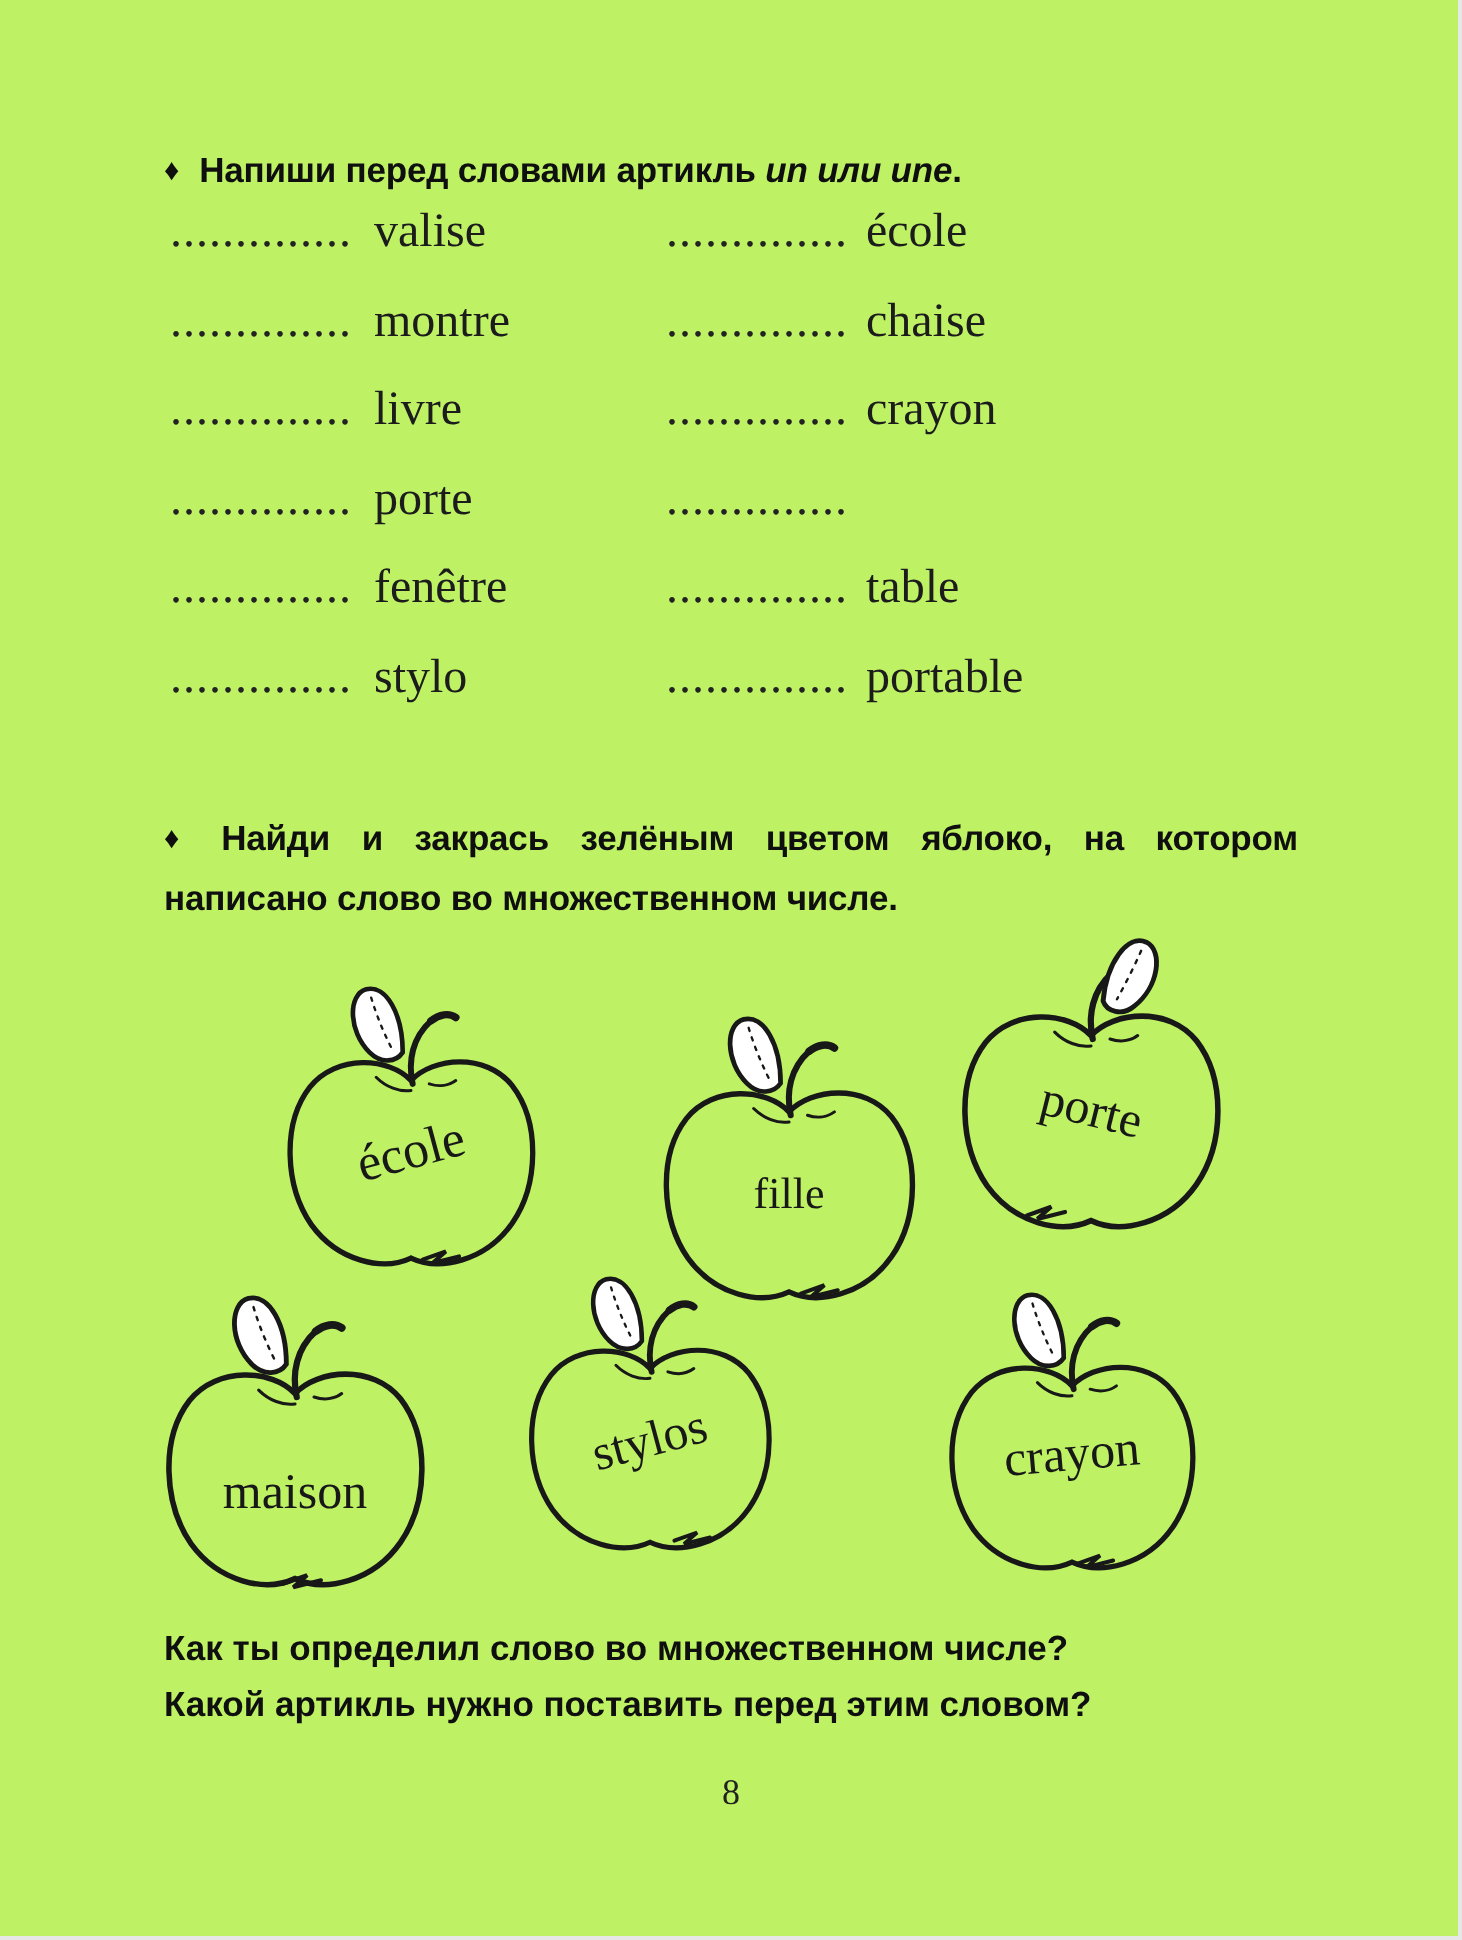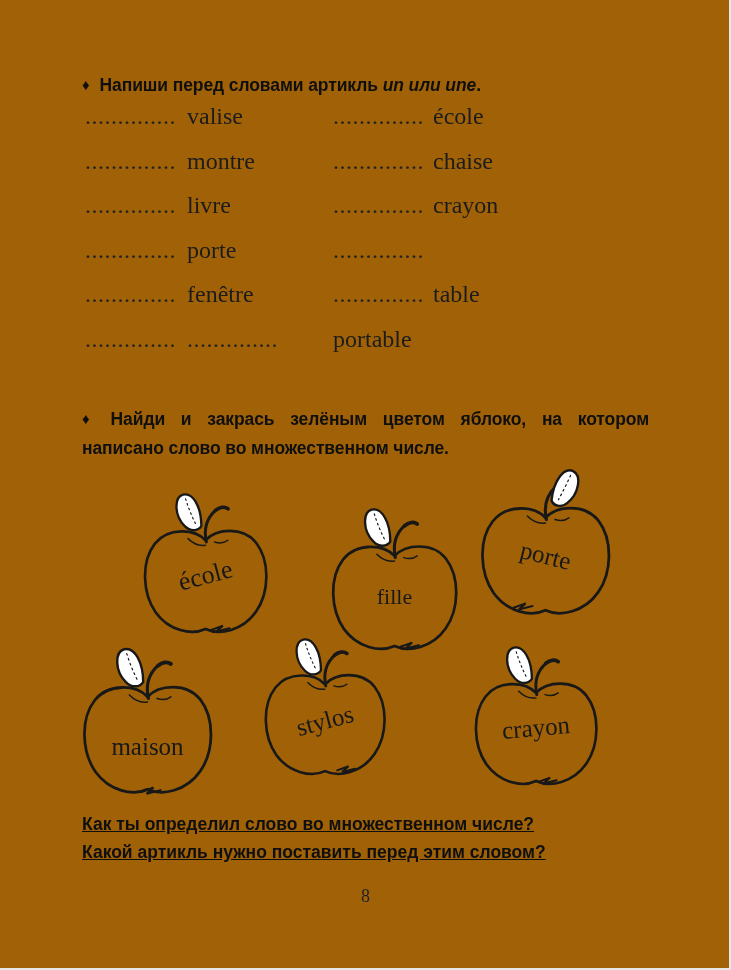--- a/index.html
+++ b/index.html
@@ -1,19 +1,19 @@
 <!DOCTYPE html>
 <html><head>
 <meta charset="utf-8">
 <style>
   html,body{margin:0;padding:0;background:#ffffff;}
   .page{
     position:relative;
     width:731px;height:970px;
-    background:#a16207;
+    background:#bef264;
     overflow:hidden;
     font-family:"Liberation Sans",sans-serif;
     color:#161616;
   }
   
   .edge-right{position:absolute;top:0;right:0;width:2px;height:100%;background:#e7e7e7;}
   .edge-bottom{position:absolute;left:0;bottom:0;width:100%;height:2px;background:#e7e7e7;}
 
   .task-heading{
     position:absolute;left:82px;
@@ -57,21 +57,21 @@
     position:absolute;left:0;right:0;
     text-align:center;
     font-family:"Liberation Serif",serif;
     color:#181818;
   }
 
   .questions{
     position:absolute;left:82px;top:810px;width:600px;
     font-size:17.5px;font-weight:700;line-height:28px;color:#0f0f0f;
   }
-  .questions p{margin:0;text-decoration:underline;}
+  .questions p{margin:0;}
 
   .page-number{
     position:absolute;left:0;top:886px;width:731px;
     text-align:center;
     font-family:"Liberation Serif",serif;
     font-size:18px;color:#222;
   }
 </style>
 </head>
 <body>
@@ -107,20 +107,21 @@
       <span class="dots">..............</span>
     </div>
     <div class="word-row">
       <span class="dots">..............</span>
       <span class="fword">fenêtre</span>
       <span class="dots">..............</span>
       <span class="fword">table</span>
     </div>
     <div class="word-row">
       <span class="dots">..............</span>
+      <span class="fword">stylo</span>
       <span class="dots">..............</span>
       <span class="fword">portable</span>
     </div>
   </div>
 
   <div id="heading2" class="task-heading">
     <div class="line1"><span class="bullet">♦</span><span>Найди и закрась зелёным цветом яблоко, на котором</span></div>
     <div class="line2">написано слово во множественном числе.</div>
   </div>
 

